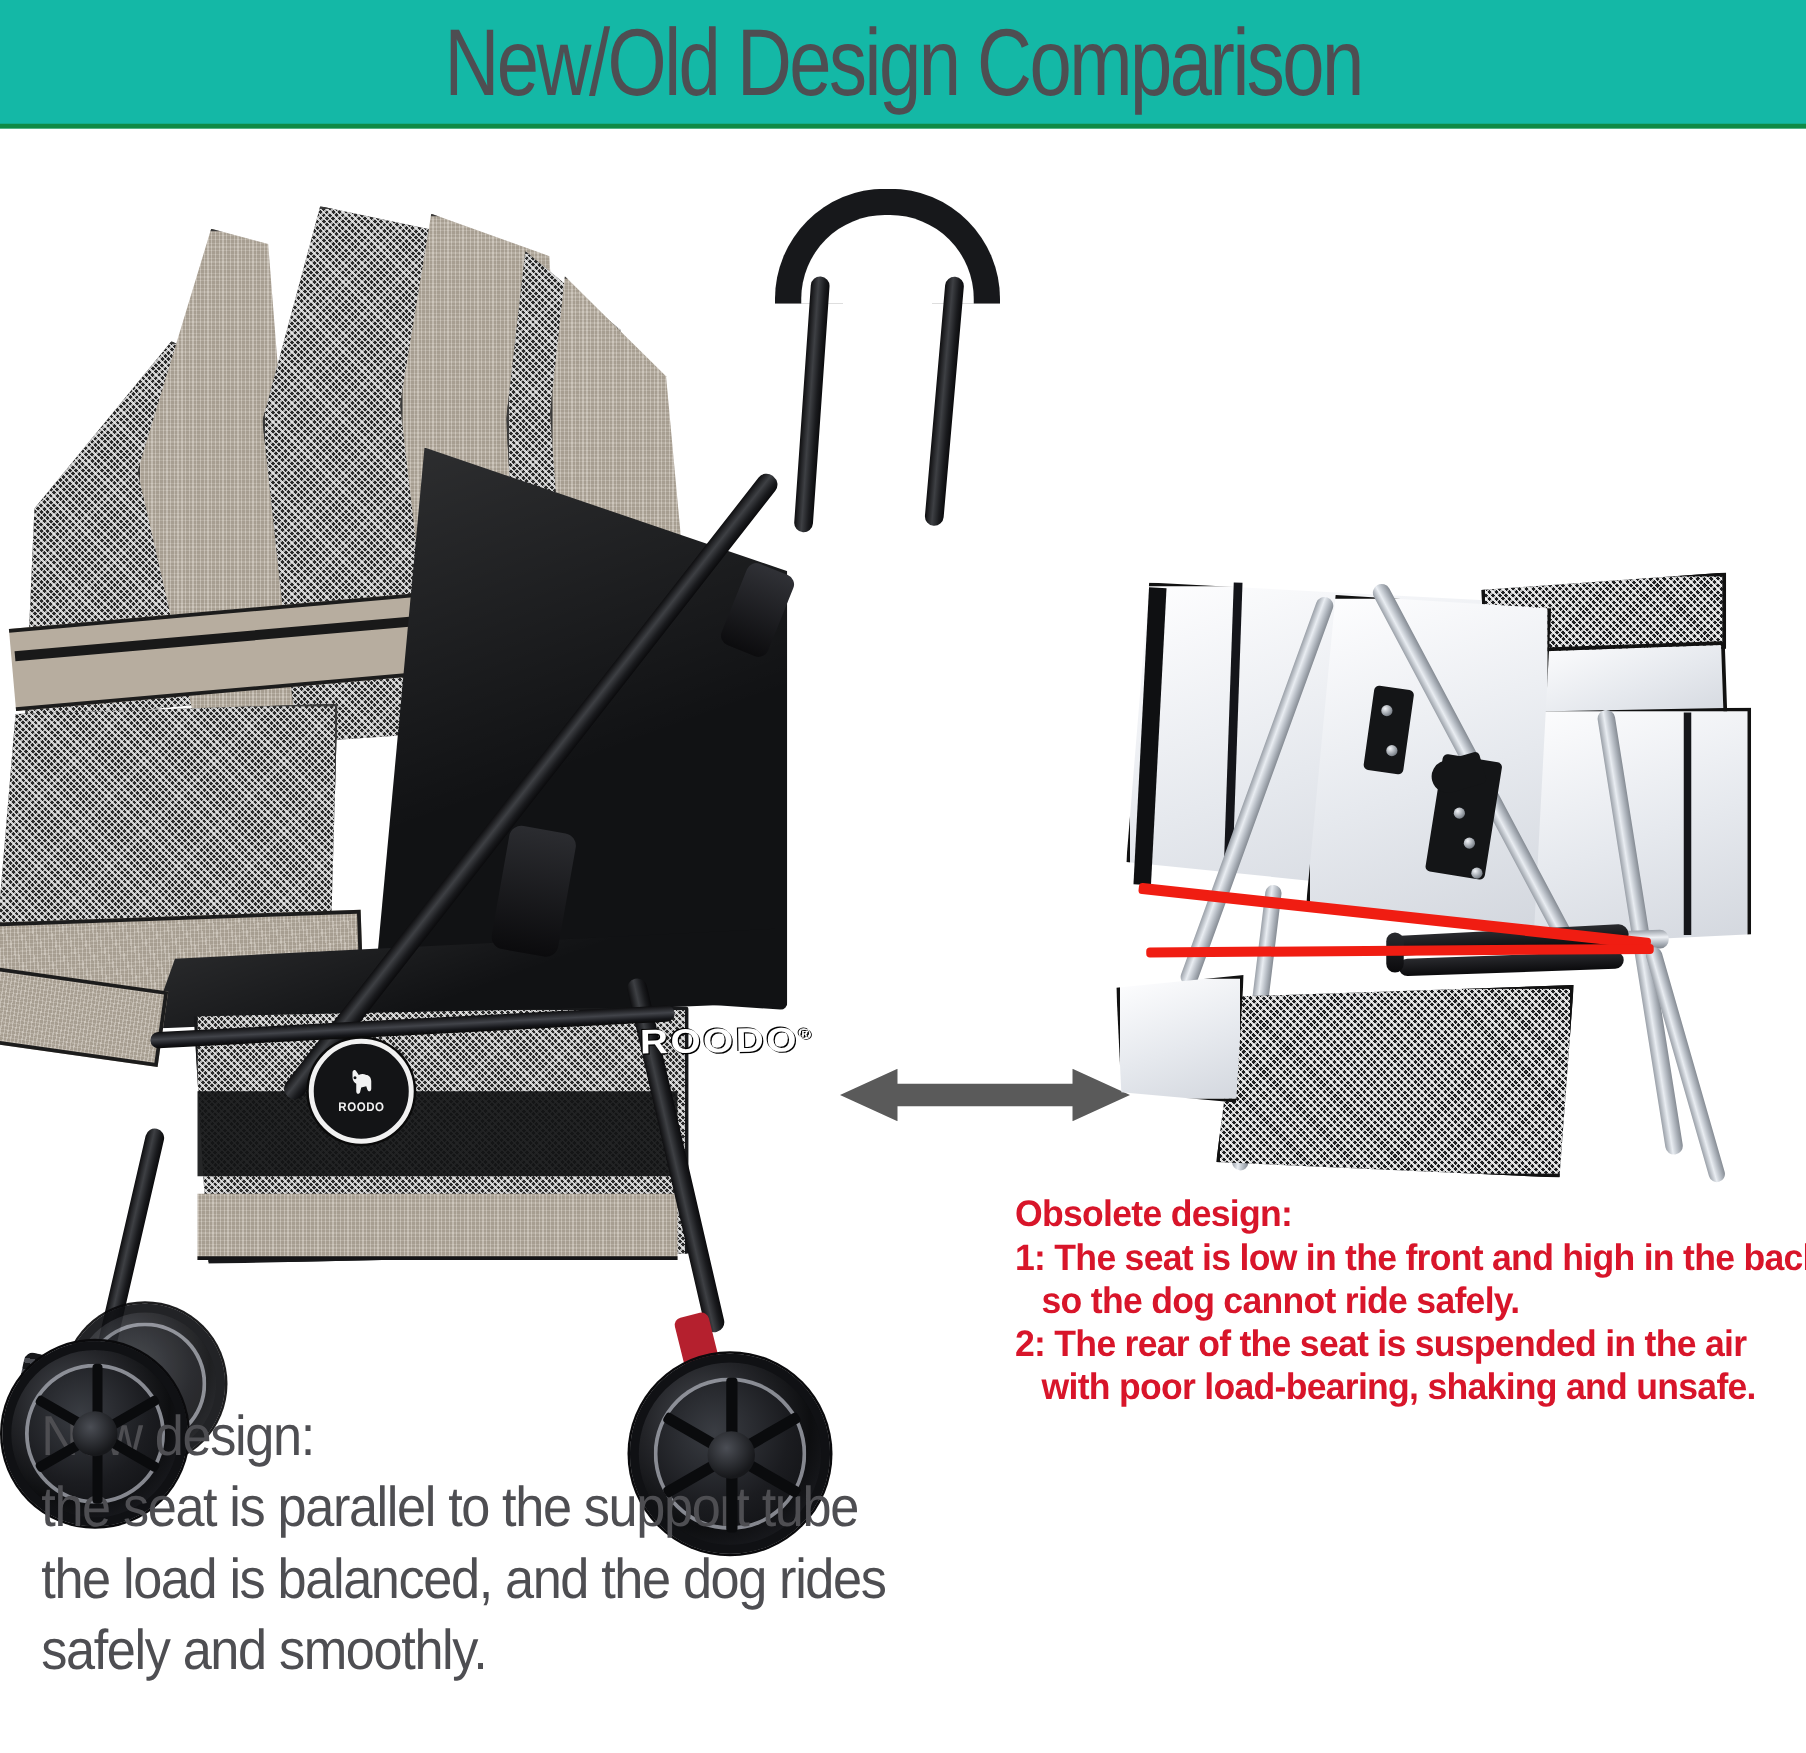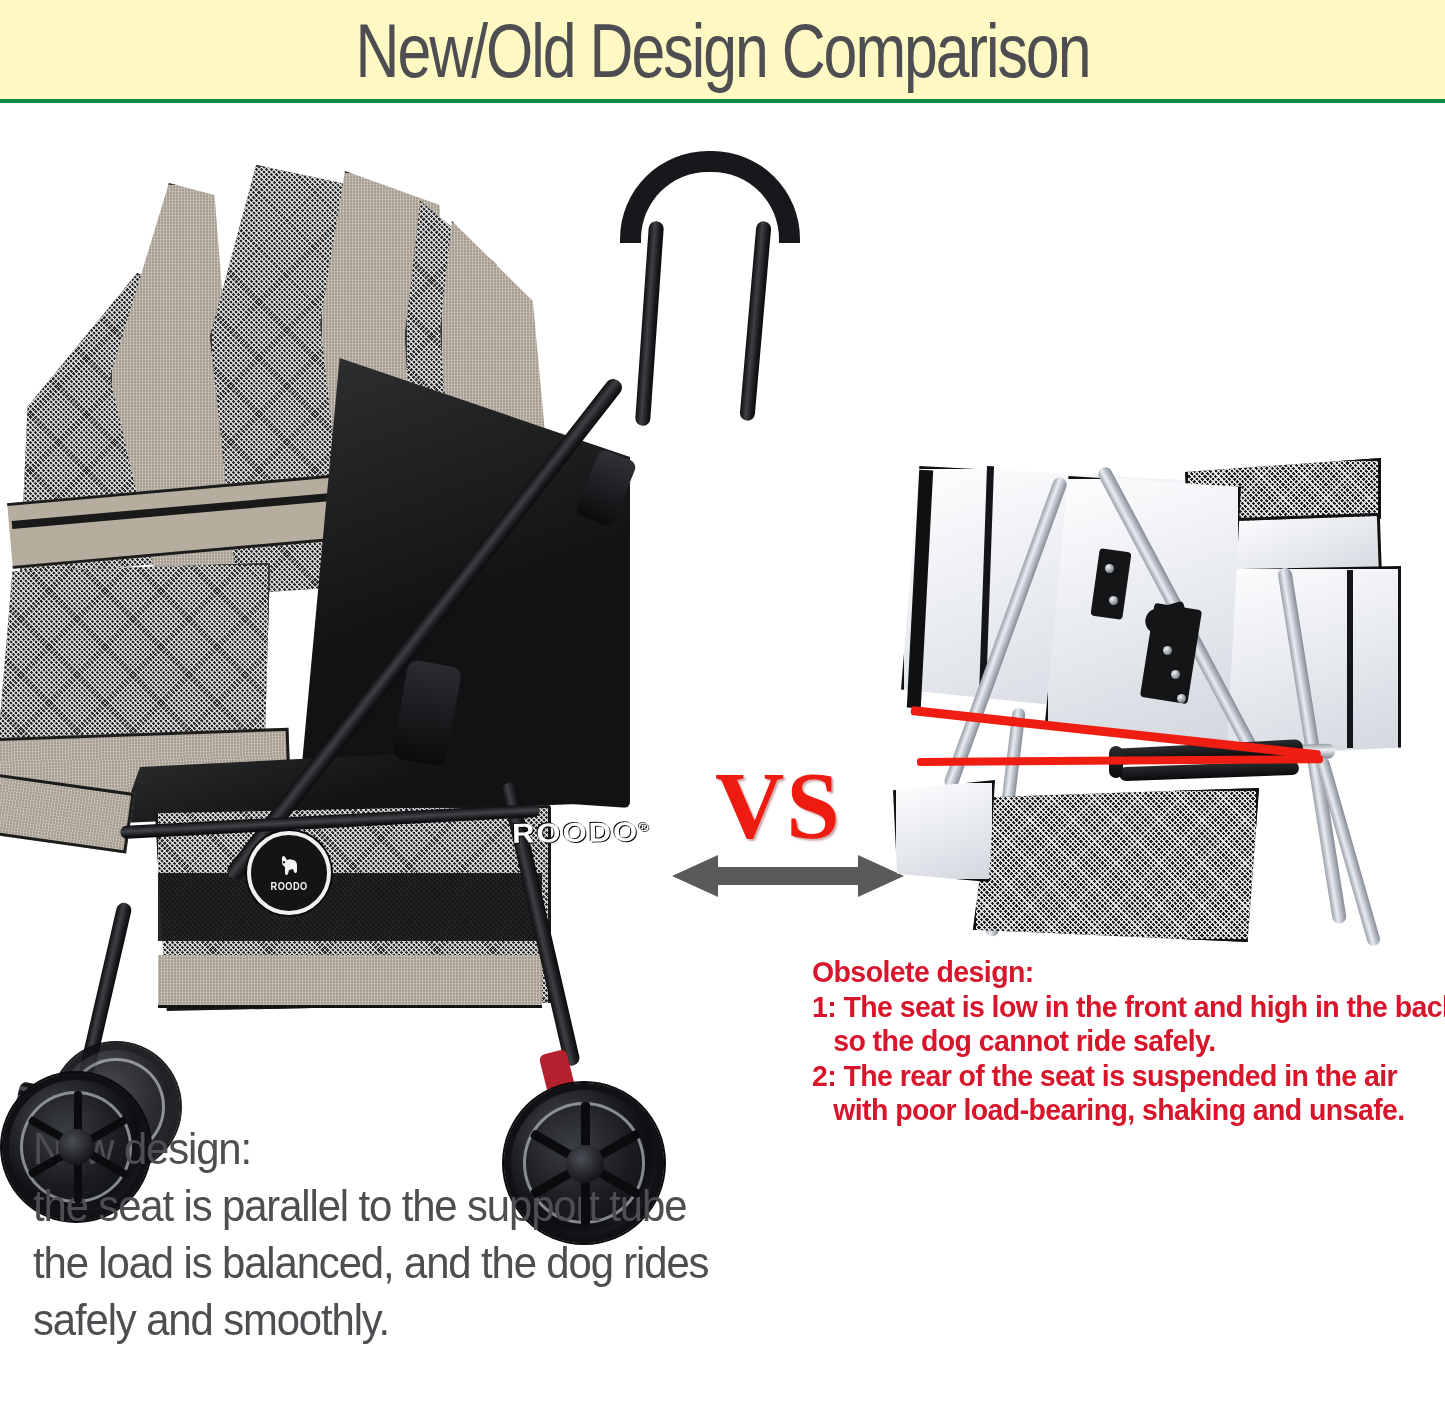--- a/index.html
+++ b/index.html
@@ -9,21 +9,21 @@
   body {
     width: 1445px; height: 1402px;
     position: relative; overflow: hidden;
     font-family: "Liberation Sans", sans-serif;
   }
 
   
   #banner {
     position: absolute; left: 0; top: 0;
     width: 1445px; height: 103px;
-    background: #fef9c3;
+    background: #14b8a6;
     border-bottom: 4px solid #0f8a46;
     box-sizing: border-box;
   }
   #banner-title {
     position: absolute; left: 0; top: 3px;
     width: 1445px; text-align: center;
     font-family: "Liberation Sans", sans-serif;
     font-size: 76px; font-weight: 400;
     letter-spacing: -2.5px;
     color: #4e4e52;
@@ -337,21 +337,20 @@
         </svg>
       </span>
       <span class="badgetext">ROODO</span>
     </div>
 
     <div id="roodo-wordmark">
       <span>ROODO</span><sup>®</sup>
     </div>
   </div>
 
-  <div id="vs-text">VS</div>
 
   <div id="vs-arrow">
     <svg width="232" height="42" viewBox="0 0 232 42" aria-hidden="true">
       <polygon fill="#5a5a5a" points="0,21 46,0 46,12 186,12 186,0 232,21 186,42 186,30 46,30 46,42"></polygon>
     </svg>
   </div>
 
   <div id="old-stroller">
 
     <div class="old-fabric" style="left:6px; top:8px; width:300px; height:248px;

